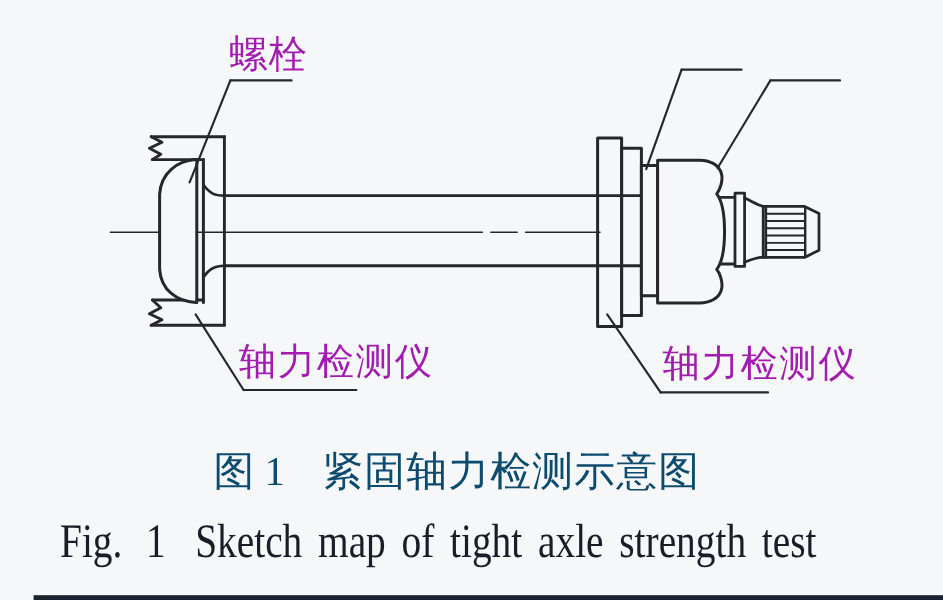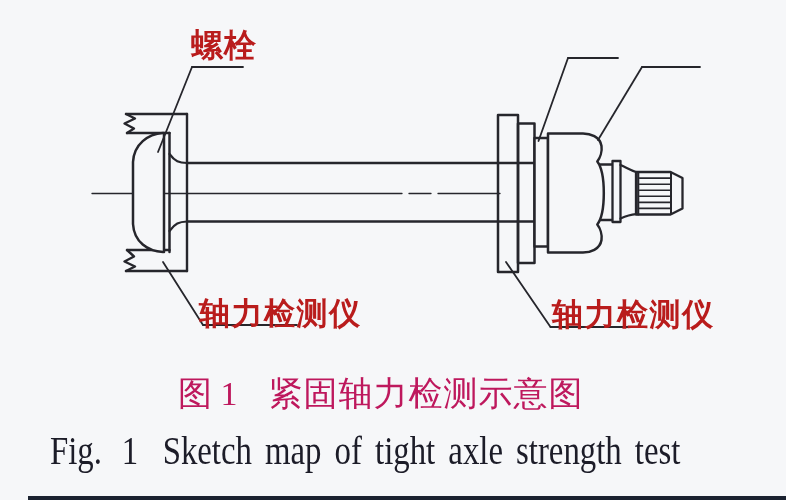--- a/index.html
+++ b/index.html
@@ -7,34 +7,34 @@
     position:relative;
     width:786px;height:500px;
     background:#f6f7f9;
     overflow:hidden;
     font-family:"Liberation Sans","DejaVu Sans",sans-serif;
   }
   #drawing{position:absolute;left:0;top:0;}
   .cjk-label{
     position:absolute;
     font-family:"Liberation Sans","DejaVu Sans",sans-serif;
-    font-weight:700;
+    font-weight:400;
     font-size:32px;
     line-height:1;
     letter-spacing:1px;
-    color:#b91c1c;
+    color:#a21caf;
     white-space:nowrap;
   }
-  .detector-label{font-size:31px;letter-spacing:1.5px;margin-top:12px;}
+  .detector-label{font-size:31px;letter-spacing:1.5px;}
   .caption-zh{
     position:absolute;left:178px;top:377px;
     font-family:"Liberation Serif","DejaVu Serif",serif;
     font-weight:500;
     font-size:34px;line-height:1;
-    color:#be185d;white-space:nowrap;
+    color:#0c4a6e;white-space:nowrap;
   }
   .caption-zh .zh-text{margin-left:31px;letter-spacing:1px;}
   .caption-en{
     position:absolute;left:50px;top:431px;
     font-family:"Liberation Serif","DejaVu Serif",serif;
     font-size:40px;line-height:1;
     color:#1c1c28;white-space:nowrap;
     transform:scaleX(0.82);
     transform-origin:left top;
   }

